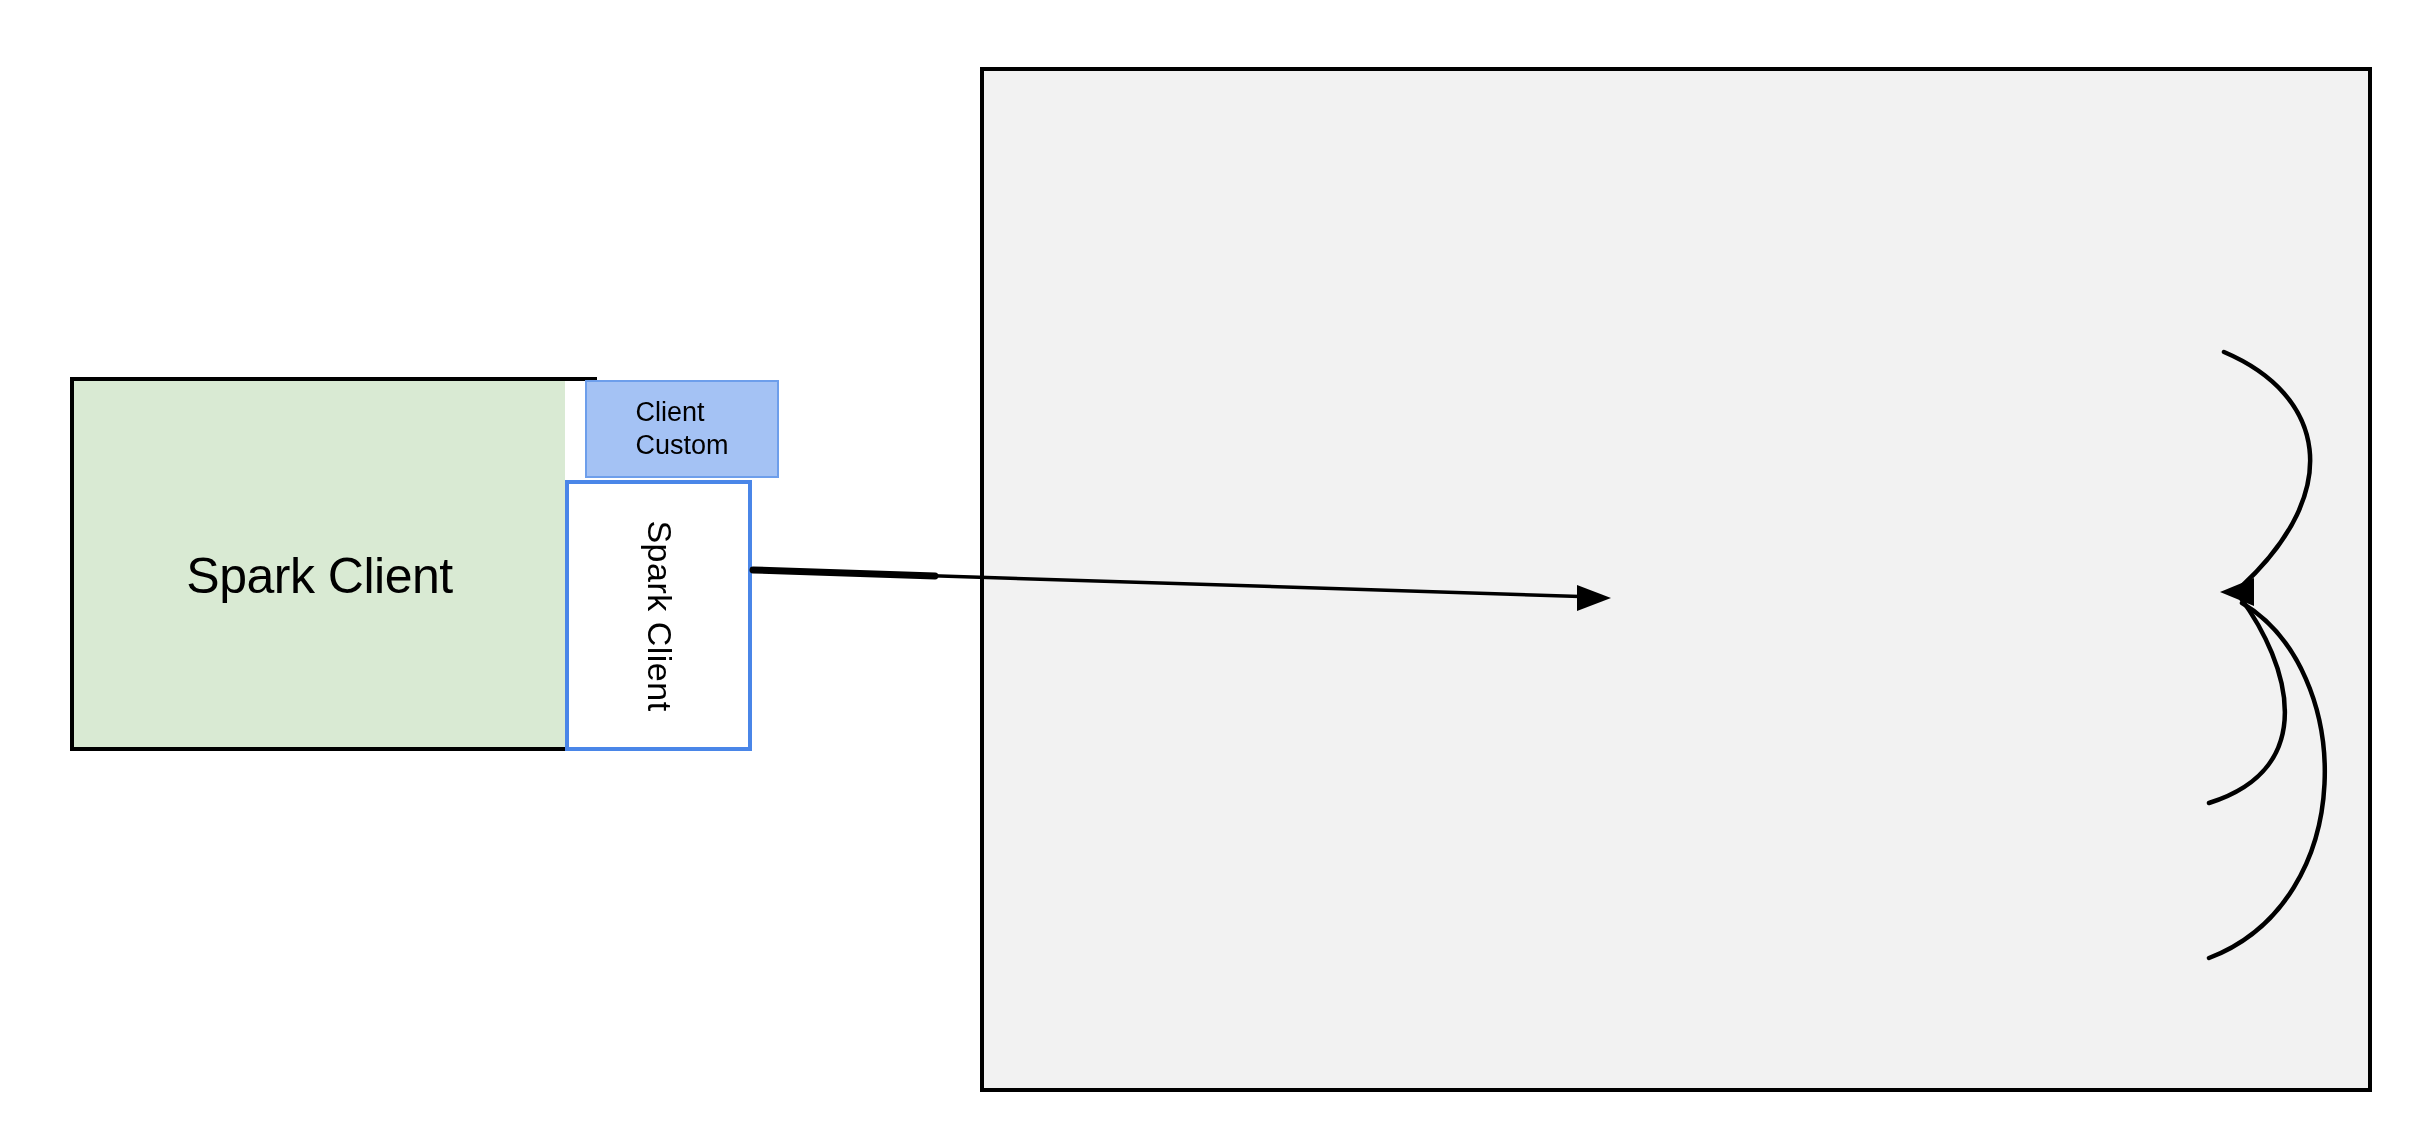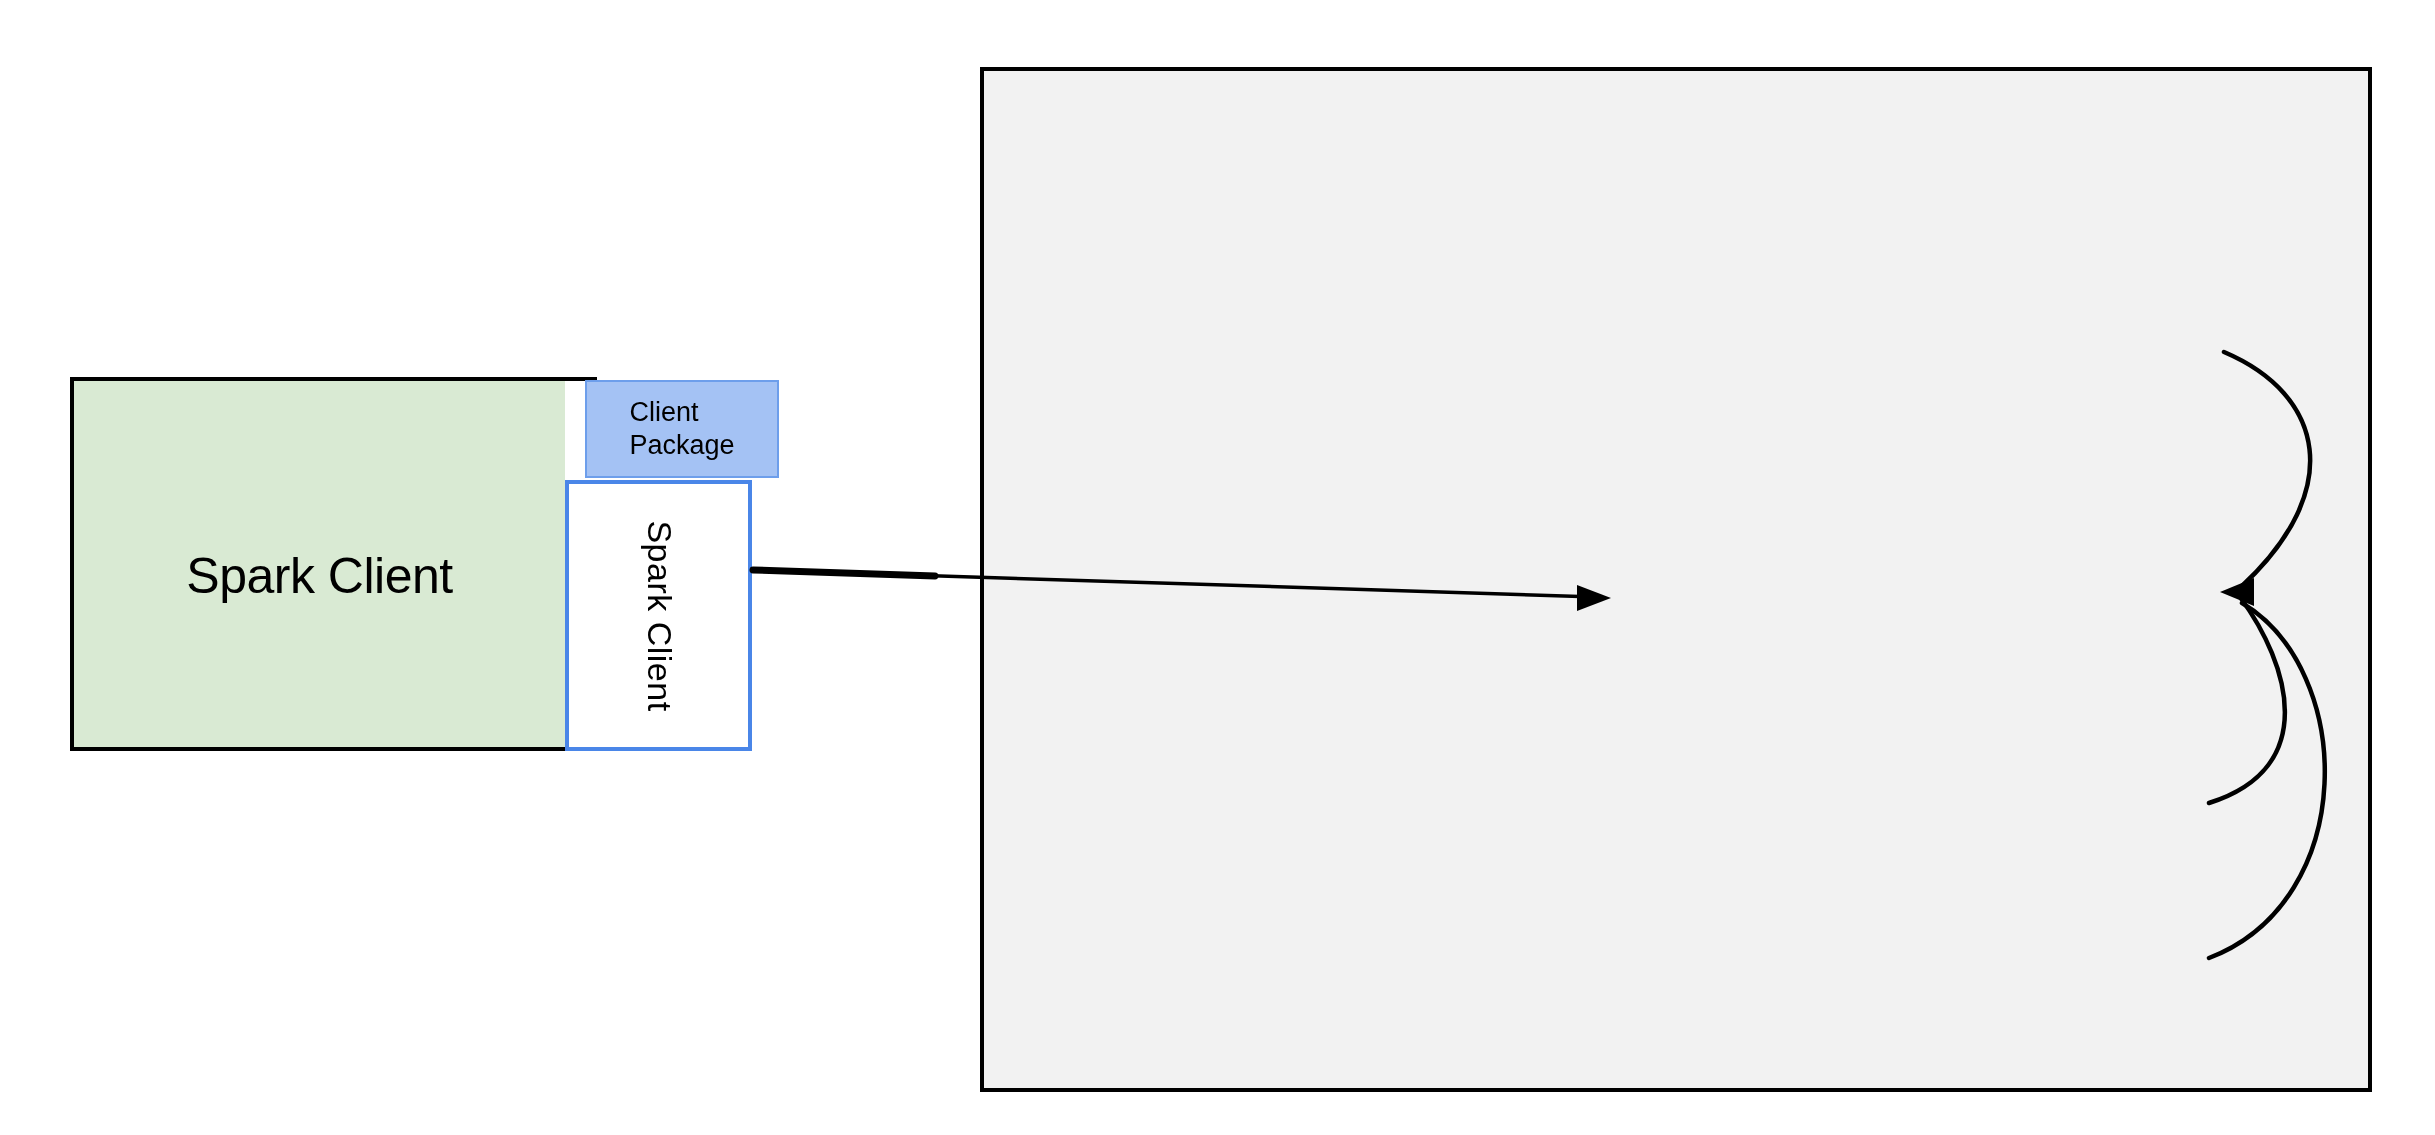--- a/index.html
+++ b/index.html
@@ -115,21 +115,21 @@
   <div class="abs" id="client-app">
     <div>
       <div>Spark Client</div>
     </div>
   </div>
   <div class="abs" id="client-app-border-ext"></div>
 
   <div class="abs" id="client-package">
     <div>
       <div>Client</div>
-      <div>Package</div>
+      <div>Custom</div>
     </div>
   </div>
 
   <div class="abs" id="spark-client">
     <span class="vlabel">Spark Client</span>
   </div>
 
   <div class="abs" id="connect-heading">
     <div>Spark Connect</div>
     <div>API</div>

